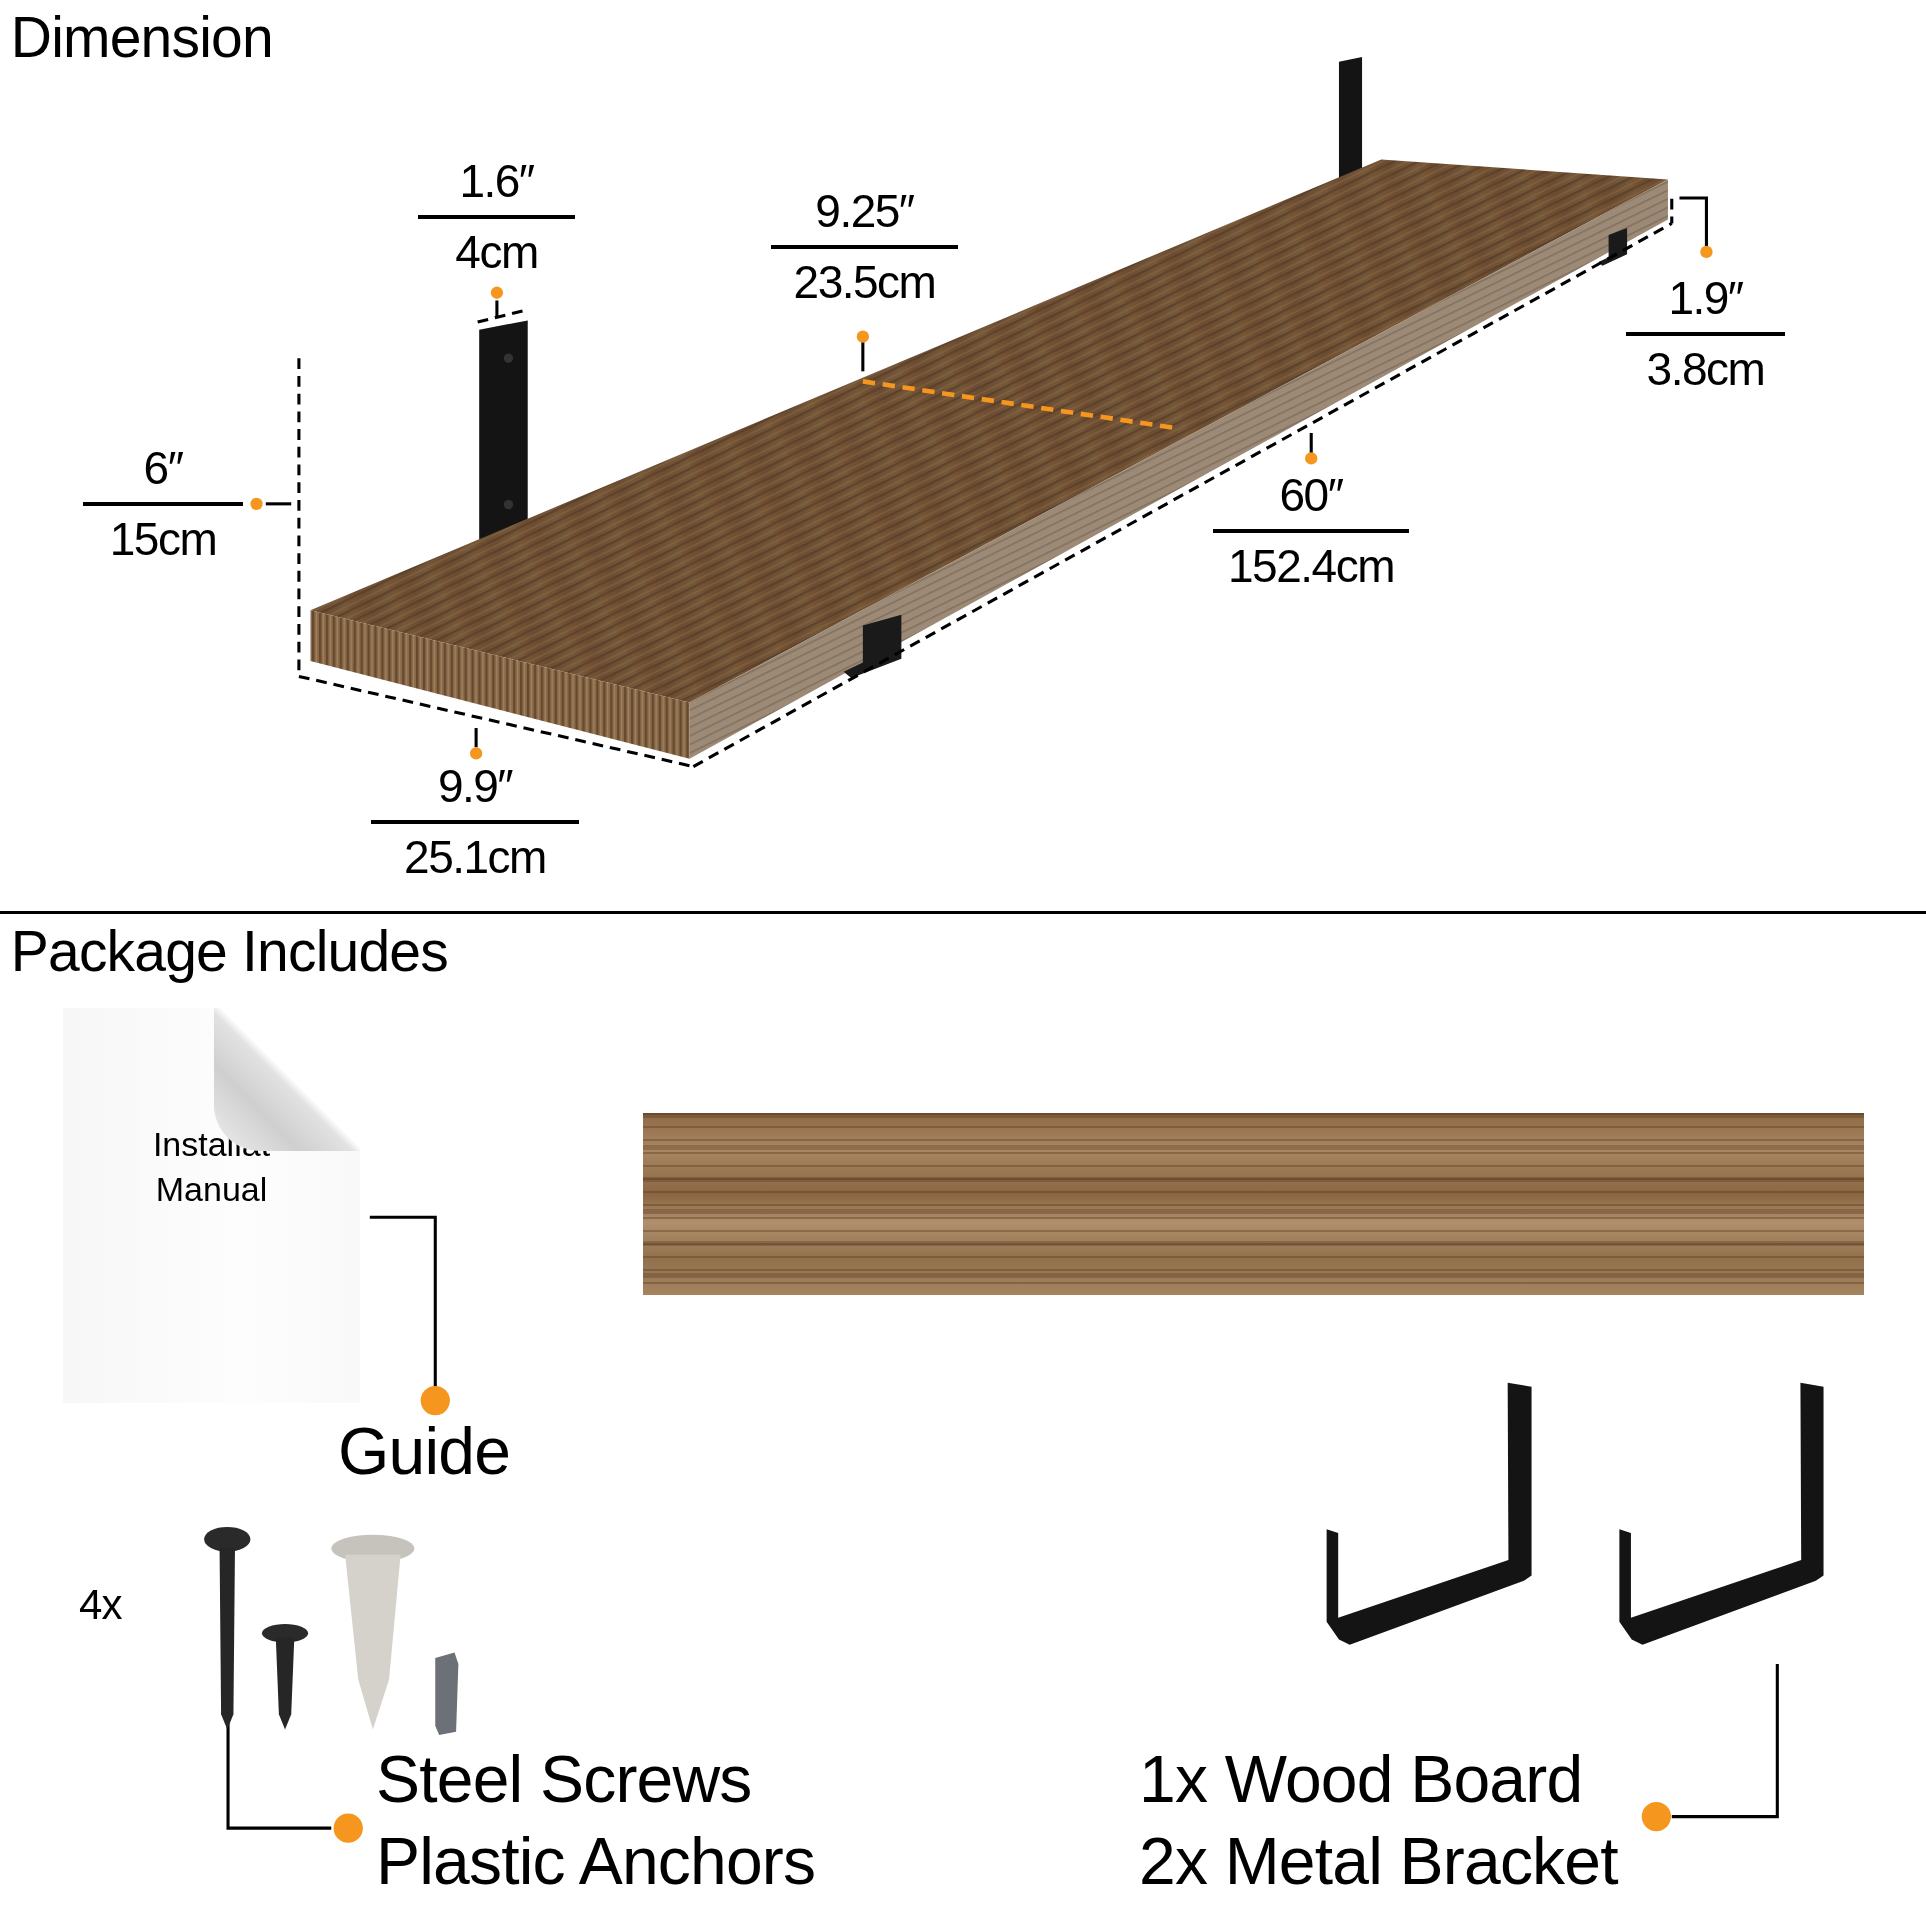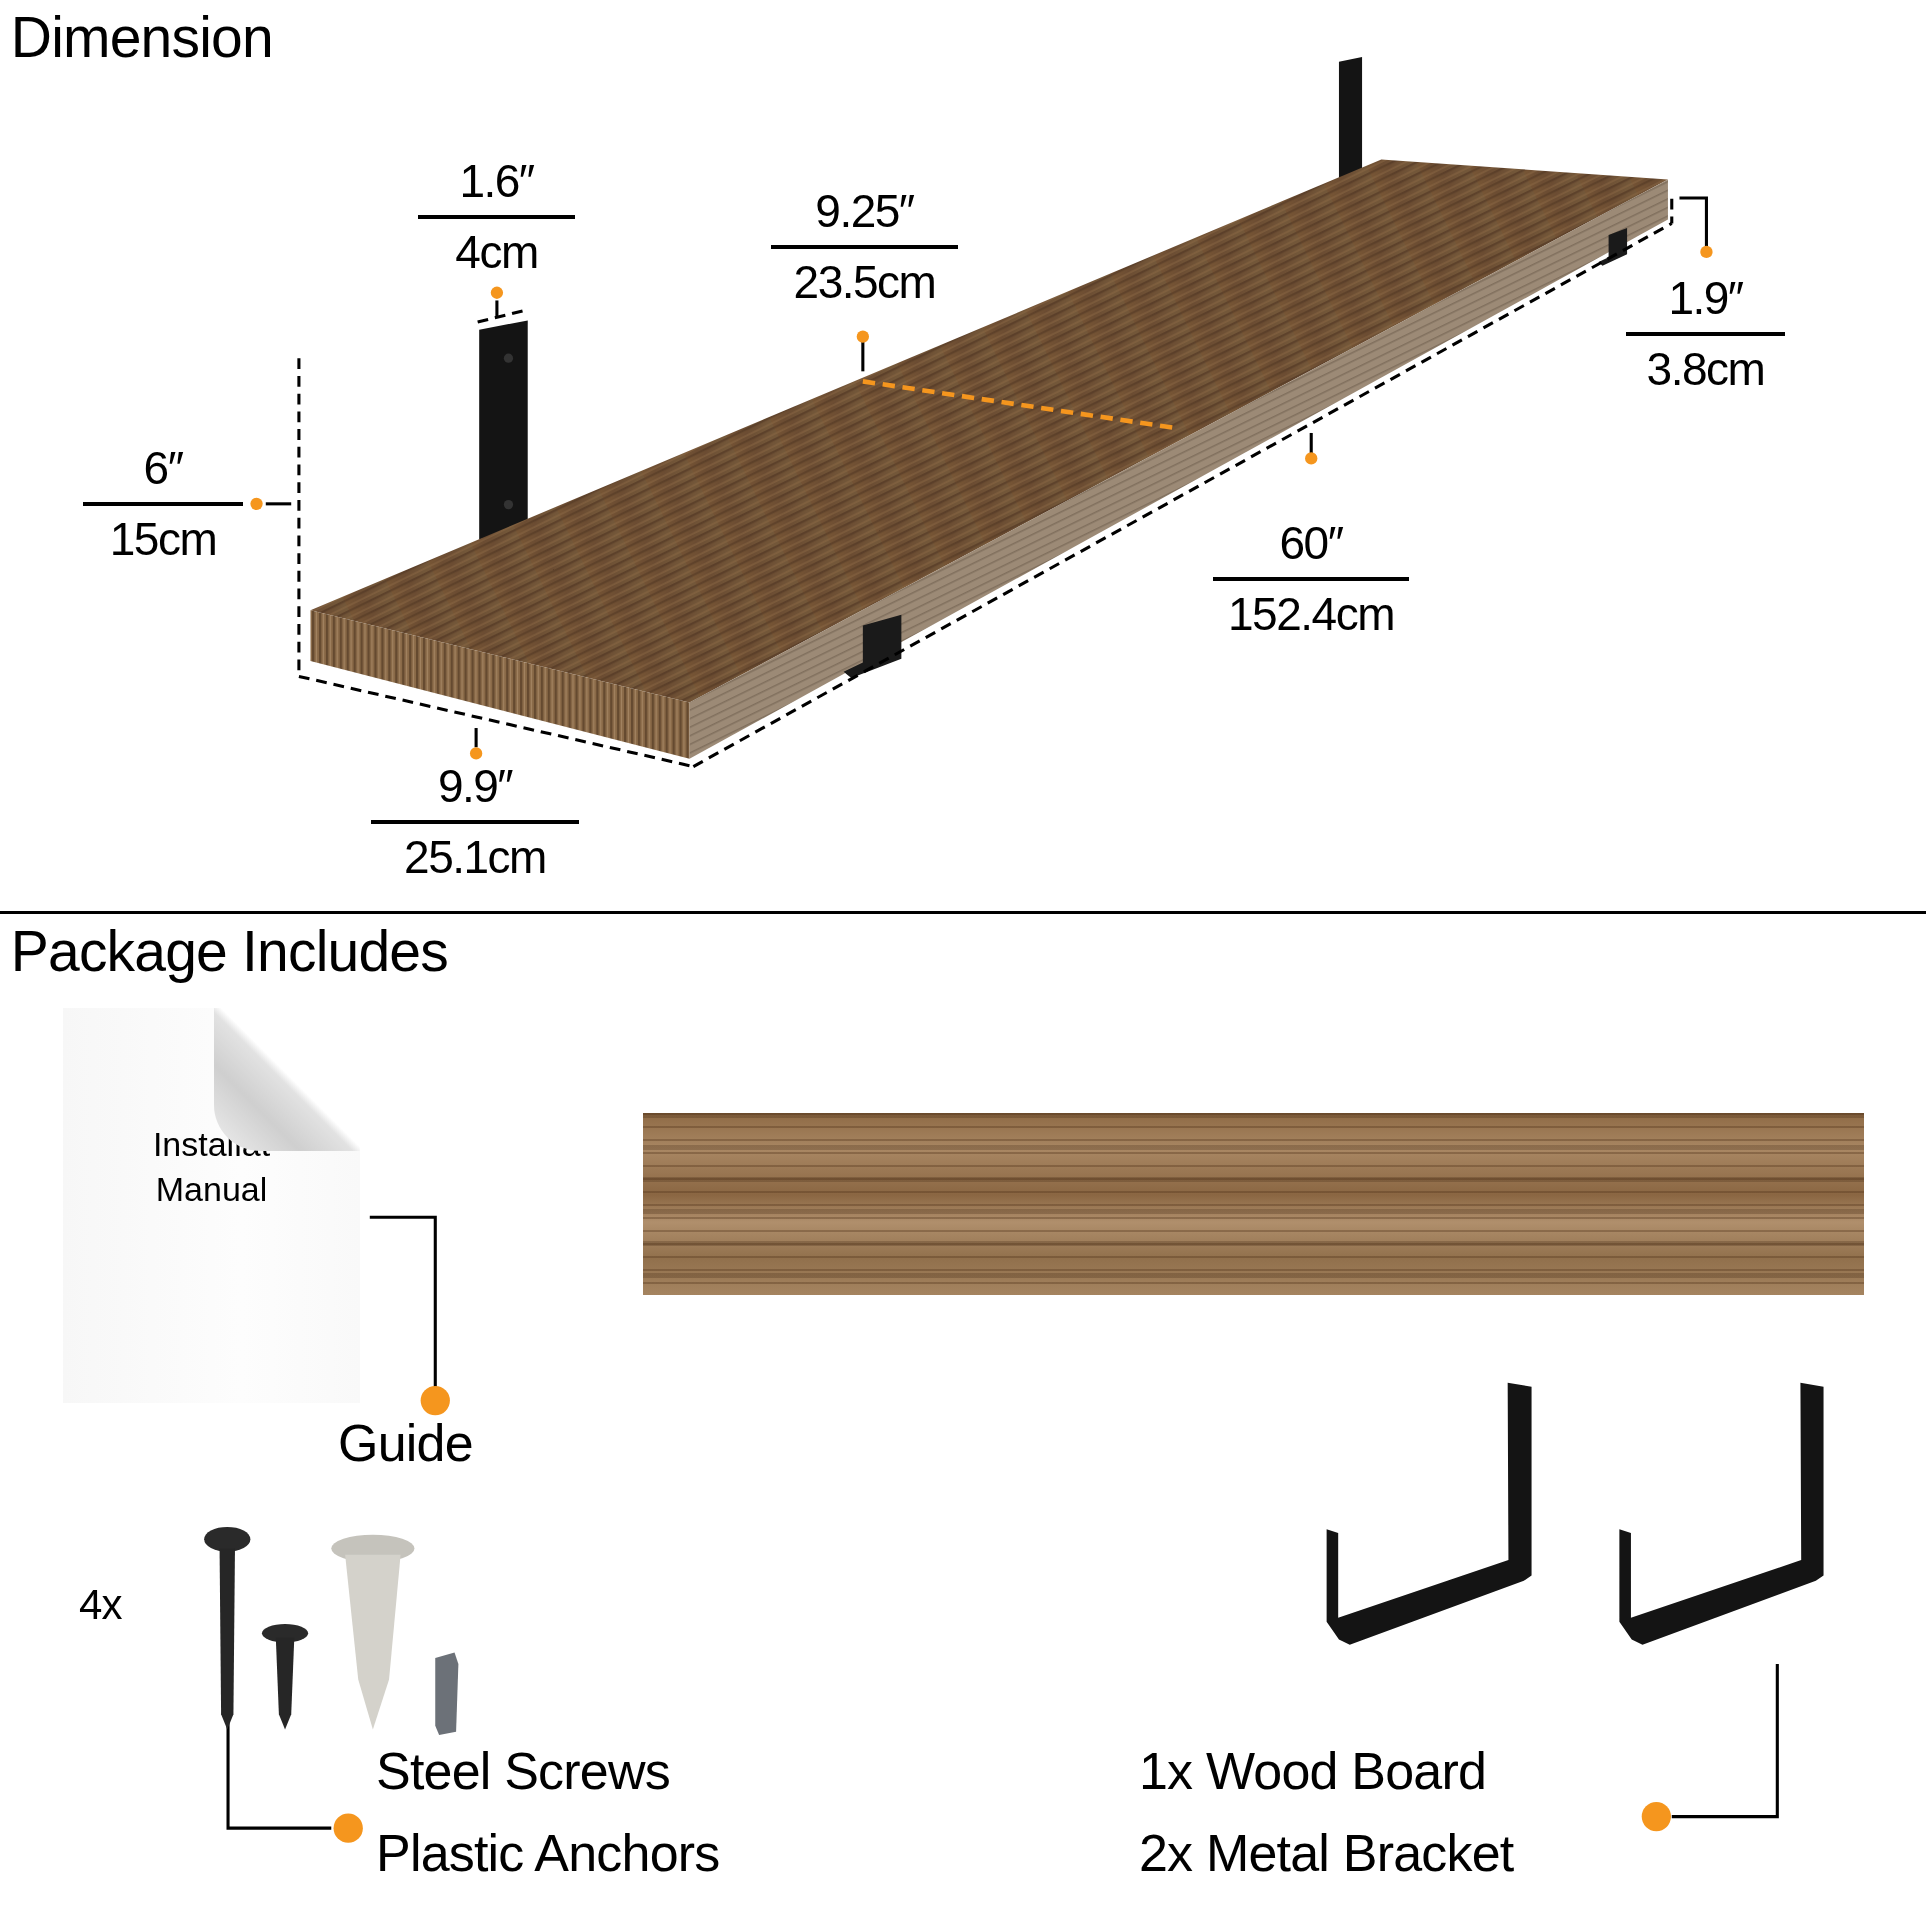--- a/index.html
+++ b/index.html
@@ -5,21 +5,21 @@
   html, body { margin:0; padding:0; background:#ffffff; }
   body { width:1926px; height:1926px; position:relative; overflow:hidden;
          font-family:"Liberation Sans", "DejaVu Sans", sans-serif; color:#000; }
   .abs { position:absolute; }
   .title { font-size:57px; line-height:1; white-space:nowrap; letter-spacing:-0.8px; }
   .dim { position:absolute; text-align:center; font-size:46px; line-height:1; letter-spacing:-1.5px; }
   .dim .top { display:block; padding-bottom:10.8px; }
   .dim .rule { display:block; height:3.9px; background:#000; }
   .dim .bot { display:block; padding-top:10.8px; }
   .divider { position:absolute; left:0; top:911px; width:1926px; height:3.1px; background:#000; }
-  .lbl { font-size:52px; line-height:1.2; white-space:nowrap; letter-spacing:-0.8px; }
+  .lbl { font-size:66px; line-height:1.2; white-space:nowrap; letter-spacing:-0.8px; }
   svg { position:absolute; left:0; top:0; }
   .manual { position:absolute; left:63px; top:1008px; width:297px; height:395px;
             background:linear-gradient(90deg,#f7f7f7,#fdfdfd 60%,#f9f9f9); }
   .manual-curl { position:absolute; right:0; top:0; width:146px; height:143px;
     background:linear-gradient(225deg,#ffffff 0%,#ffffff 48%,#e2e2e2 52%,#cfcfcf 70%,#eeeeee 100%);
     border-bottom-left-radius:46px; }
   .manual-text { position:absolute; left:0; width:100%; top:114px; text-align:center;
     font-size:34px; line-height:45px; }
   .board { position:absolute; left:643px; top:1113px; width:1221px; height:182px;
     background:
@@ -144,21 +144,21 @@
   <span class="rule"></span>
   <span class="bot">3.8cm</span>
 </div>
 
 <div class="dim" style="left:83px; top:445px; width:160px;">
   <span class="top">6″</span>
   <span class="rule"></span>
   <span class="bot">15cm</span>
 </div>
 
-<div class="dim" style="left:1213px; top:472px; width:196px;margin-top:48px;">
+<div class="dim" style="left:1213px; top:472px; width:196px;">
   <span class="top">60″</span>
   <span class="rule"></span>
   <span class="bot">152.4cm</span>
 </div>
 
 <div class="dim" style="left:371px; top:763px; width:208px;">
   <span class="top">9.9″</span>
   <span class="rule"></span>
   <span class="bot">25.1cm</span>
 </div>

